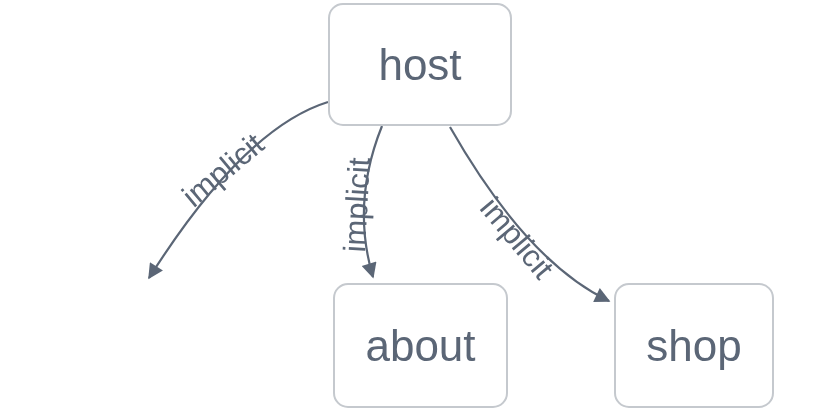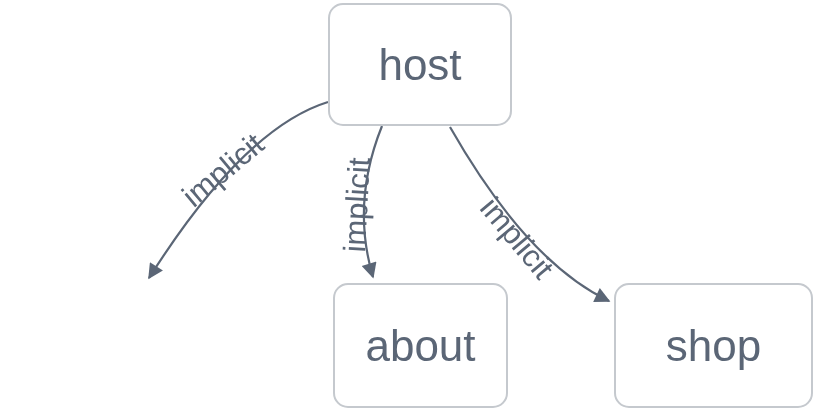--- a/index.html
+++ b/index.html
@@ -42,21 +42,21 @@
     justify-content:center;
     color:var(--ink);
     font-size:44px;
     line-height:1;
     cursor:pointer;
     user-select:none;
   }
   .node-host { left:328px; top:3px;   width:184px; height:123px; }
   .node-about{ left:3px;   top:283px; width:225px; height:124px; }
   .node-cart { left:333px; top:283px; width:175px; height:125px; }
-  .node-shop { left:614px; top:283px; width:199px; height:125px; }
+  .node-shop { left:614px; top:283px; width:160px; height:125px; }
   .edge-label{
     position:absolute;
     color:var(--ink);
     font-size:31px;
     line-height:1;
     white-space:nowrap;
     pointer-events:none;
   }
   .edge-label-1{ left:223px; top:170px; transform:translate(-50%,-50%) rotate(-40deg); }
   .edge-label-2{ left:357px; top:205px; transform:translate(-50%,-50%) rotate(-87deg); }

